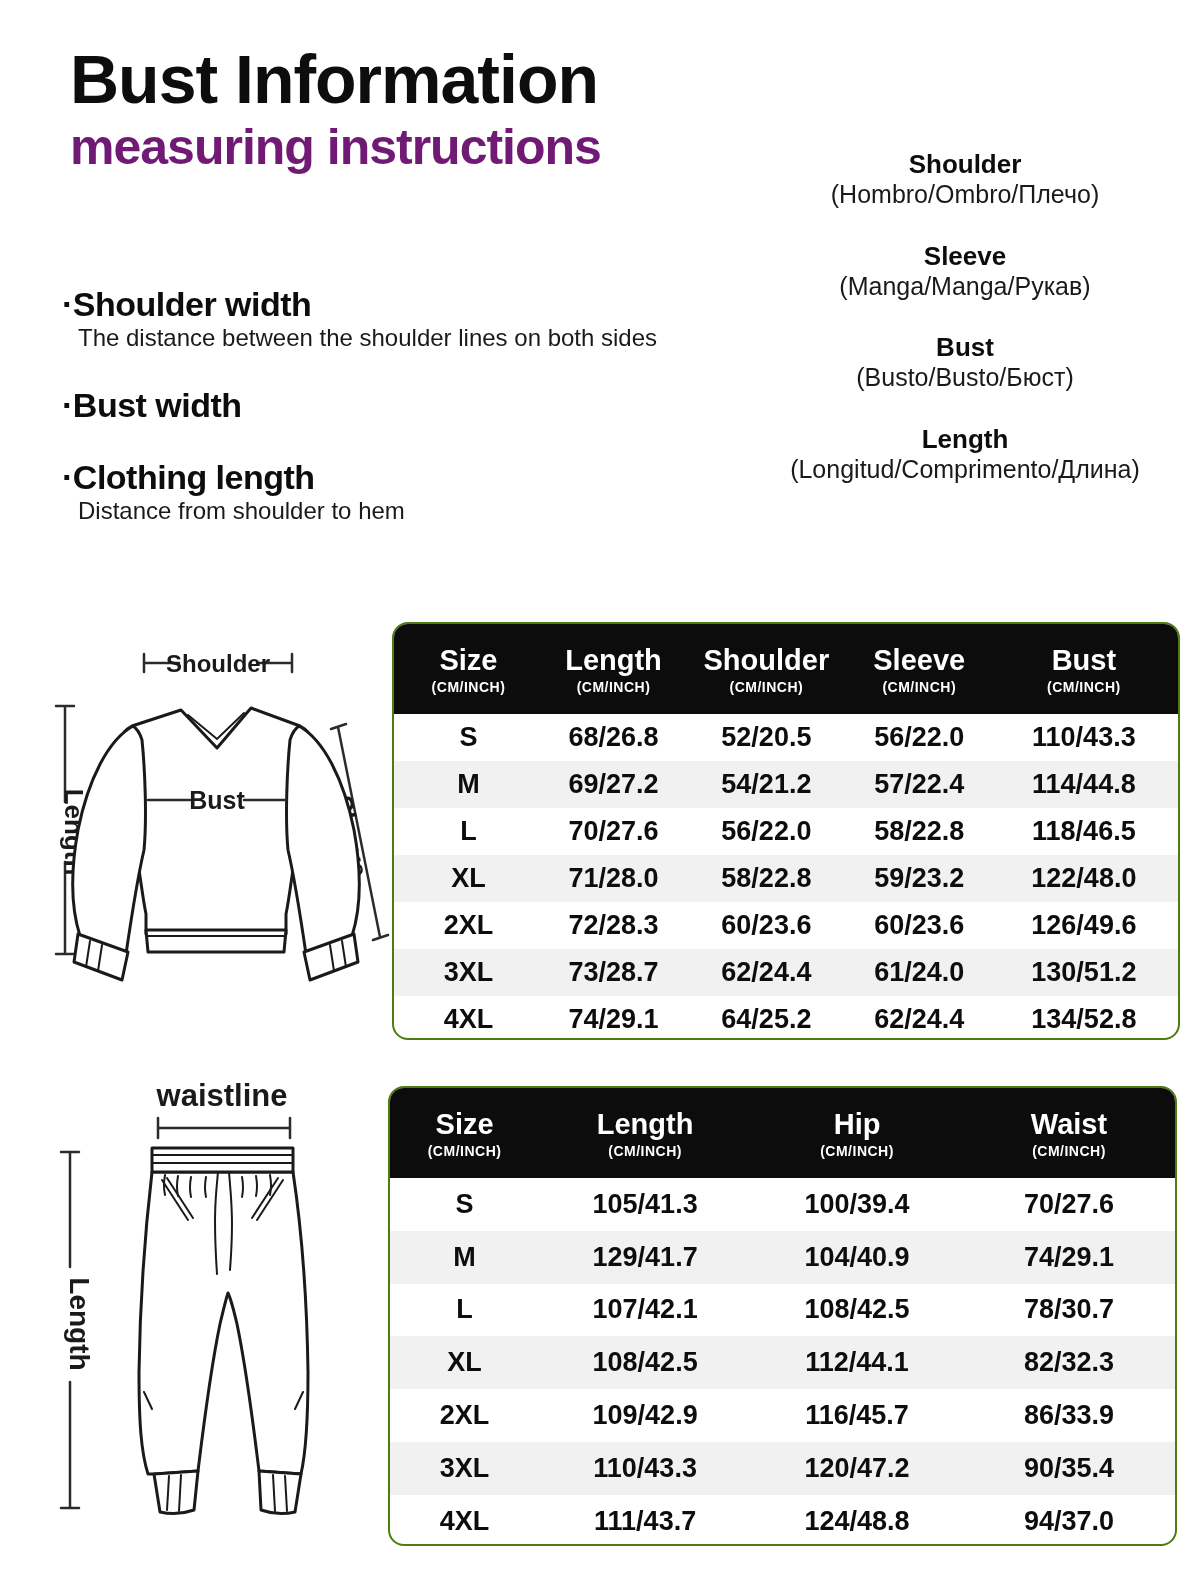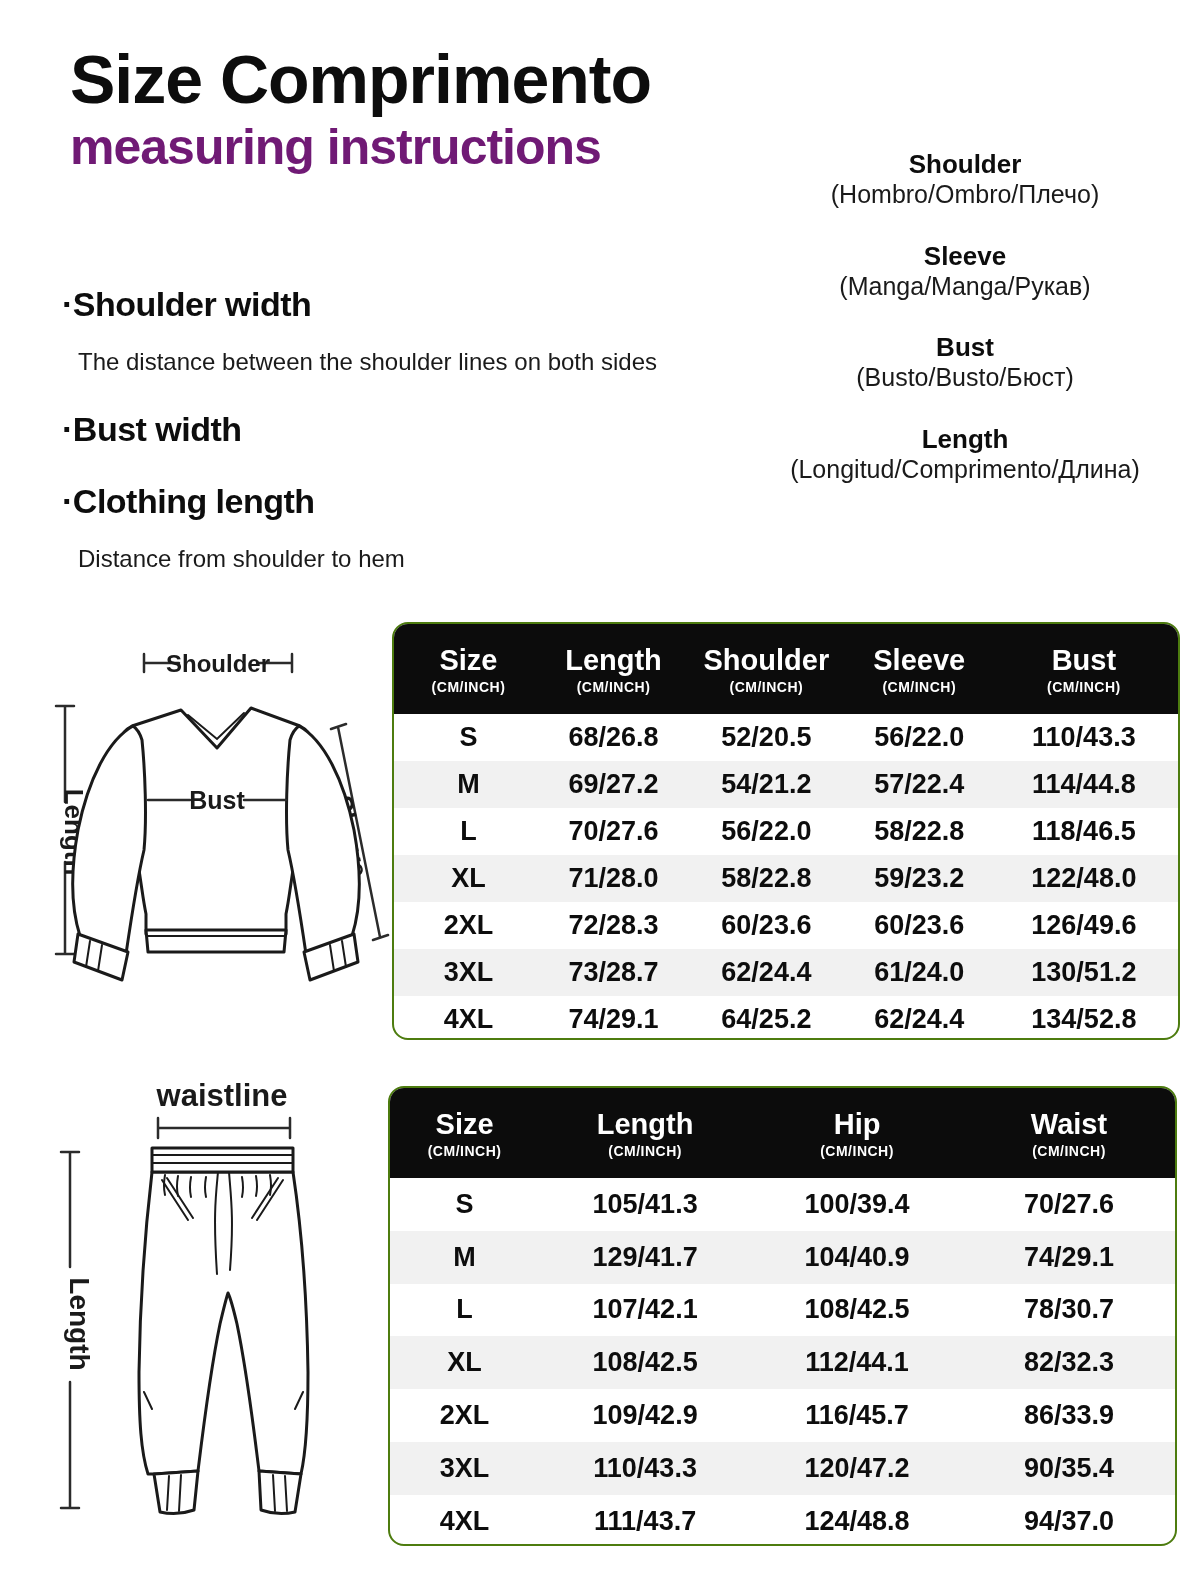--- a/index.html
+++ b/index.html
@@ -15,21 +15,21 @@
   .sub-title-trans { font-size:24px; font-weight:400; margin-top:6px; color:#1a1a1a; }
 
   .translations { position:absolute; left:745px; top:150px; width:440px; text-align:center; }
   .trans-group { margin-bottom:33px; }
   .trans-term  { font-size:26px; font-weight:800; color:#0d0d0d; line-height:1.15; }
   .trans-langs { font-size:25px; font-weight:400; color:#1a1a1a; line-height:1.15; }
 
   .instructions { position:absolute; left:62px; top:286px; width:640px; }
   .instr-item { margin-bottom:34px; }
   .instr-term { font-size:34px; font-weight:900; letter-spacing:-0.5px; color:#0d0d0d; line-height:1.1; }
-  .instr-desc { font-size:24px; font-weight:400; color:#1a1a1a; padding-left:16px; line-height:1.25;margin-top:24px; }
+  .instr-desc { font-size:24px; font-weight:400; color:#1a1a1a; padding-left:16px; line-height:1.25; }
 
   
   .size-table { position:absolute; border:2px solid #4d7c0f; border-radius:16px; overflow:hidden; background:#fff; }
   .size-table .thead { display:grid; background:#0c0c0c; color:#fff; align-items:center; }
   .size-table .th { text-align:center; padding:14px 2px 12px 2px; }
   .th-main { font-size:29px; font-weight:800; line-height:1.1; }
   .th-sub  { font-size:14px; font-weight:700; margin-top:3px; letter-spacing:0.5px; }
   .size-table .tr { display:grid; align-items:center; }
   .size-table .tr.alt { background:#f1f1f1; }
   .size-table .td { text-align:center; font-size:27px; font-weight:800; color:#0d0d0d; }
@@ -52,21 +52,21 @@
   .outline { fill:#ffffff; stroke:#1a1a1a; stroke-width:3; stroke-linejoin:round; stroke-linecap:round; }
   .thin    { fill:none; stroke:#1a1a1a; stroke-width:2; stroke-linecap:round; }
   .measure { fill:none; stroke:#2b2b2b; stroke-width:2.5; stroke-linecap:round; }
 </style>
 </head>
 <body>
 
 <div class="page">
 
   <div class="title-block">
-    <div class="main-title">Size Comprimento</div>
+    <div class="main-title">Bust Information</div>
     <div class="sub-title">measuring instructions</div>
   </div>
 
   <div class="translations">
     <div class="trans-group">
       <div class="trans-term">Shoulder</div>
       <div class="trans-langs">(Hombro/Ombro/Плечо)</div>
     </div>
     <div class="trans-group">
       <div class="trans-term">Sleeve</div>

